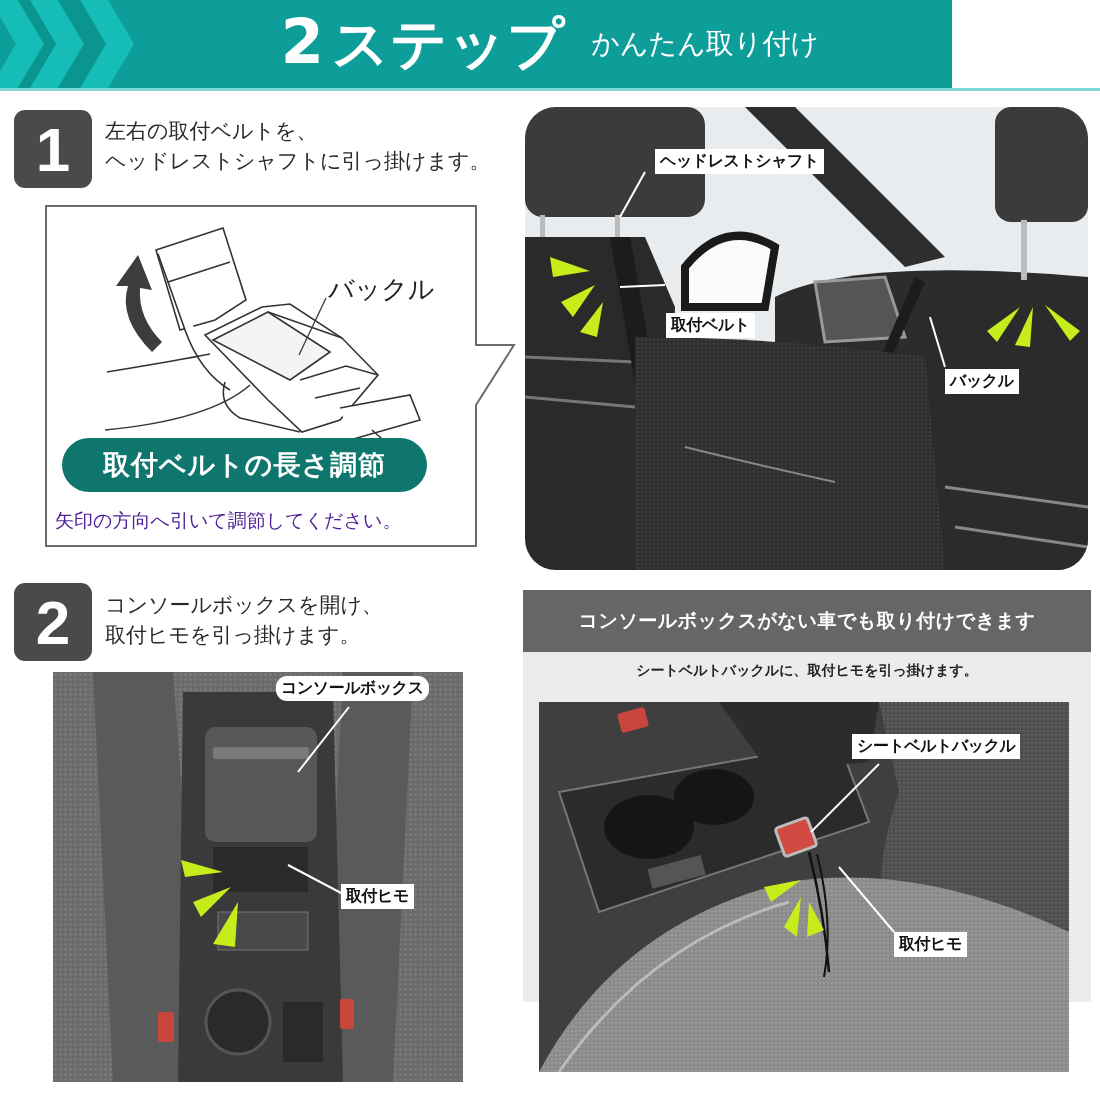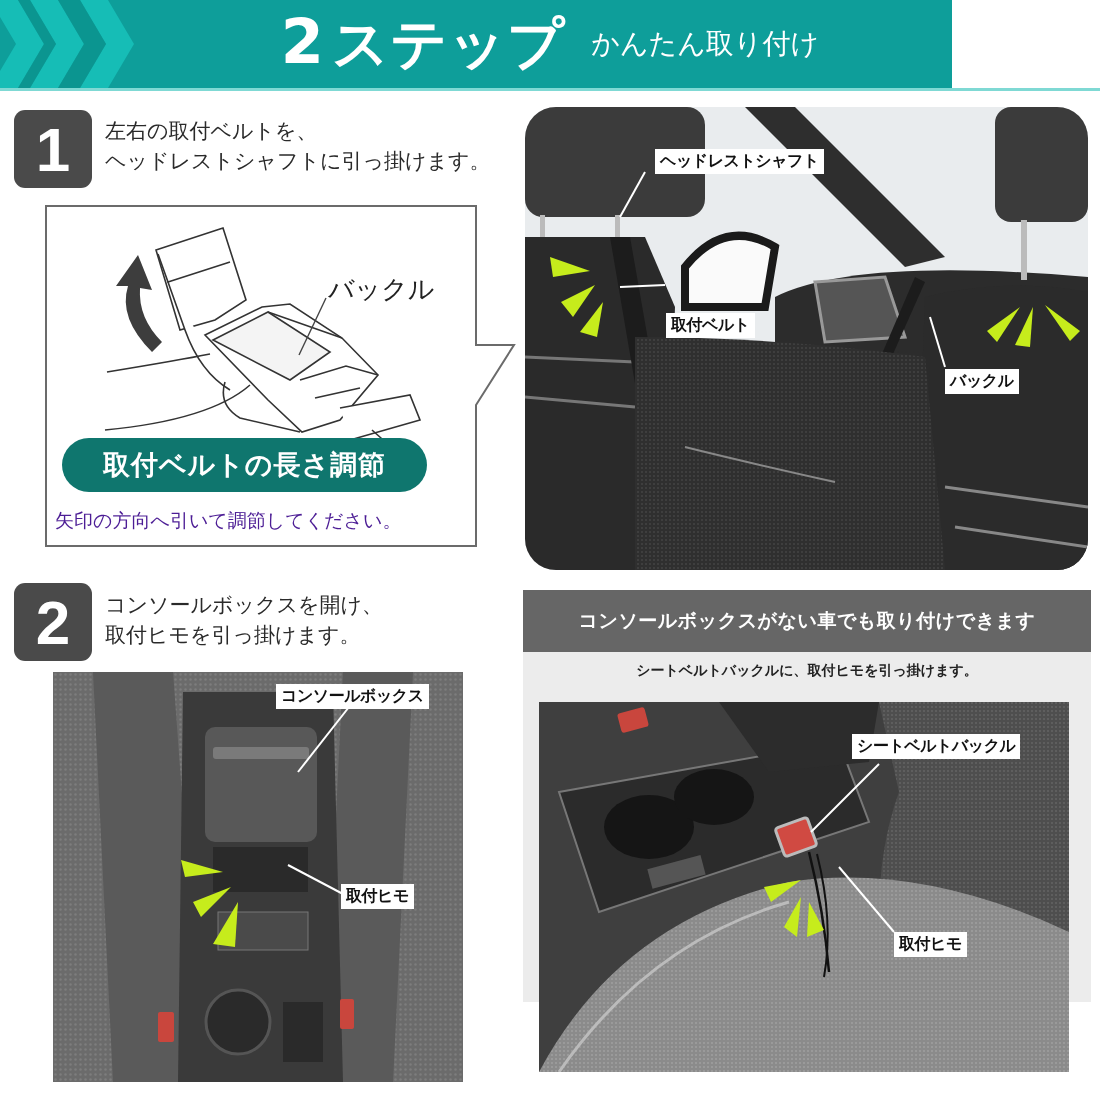--- a/index.html
+++ b/index.html
@@ -211,21 +211,21 @@
 
     <g fill="#c6ec1c">
       <polygon points="128,188 170,200 132,205"></polygon>
       <polygon points="140,230 178,215 148,245"></polygon>
       <polygon points="160,272 185,230 182,275"></polygon>
     </g>
 
     <line x1="296" y1="35" x2="245" y2="100" stroke="#fff" stroke-width="2"></line>
     <line x1="290" y1="222" x2="235" y2="193" stroke="#fff" stroke-width="2"></line>
   </svg>
-  <div class="tag" style="left:223px; top:12px;">コンソールボックス</div>
+  <div class="tag" style="left:223px; top:4px;border-radius:11px;">コンソールボックス</div>
   <div class="tag" style="left:288px; top:212px;">取付ヒモ</div>
 </div>
 
 <div class="alt-panel">
   <div class="alt-header">コンソールボックスがない車でも取り付けできます</div>
   <div class="alt-sub">シートベルトバックルに、取付ヒモを引っ掛けます。</div>
 
   <div class="photo" style="left:16px; top:112px; width:530px; height:370px;">
     <svg width="530" height="370" viewBox="0 0 530 370">
       <defs>

